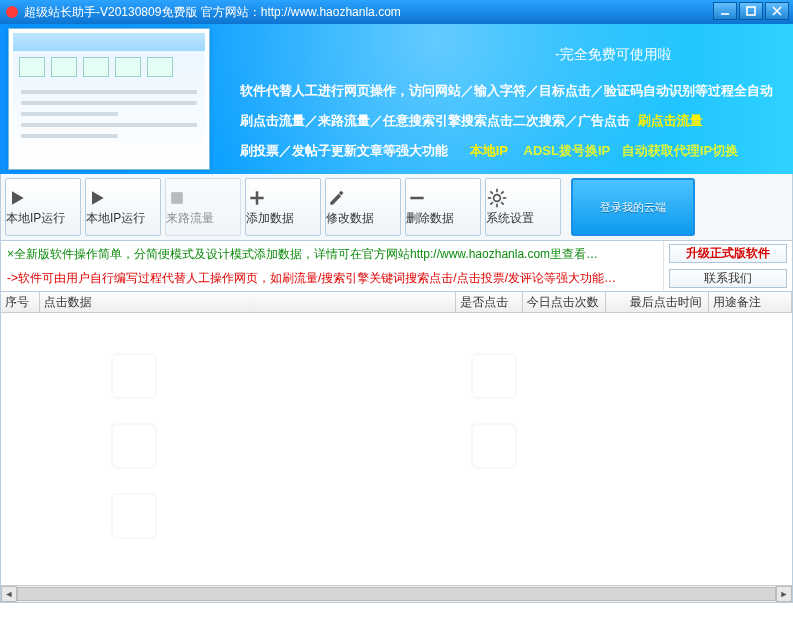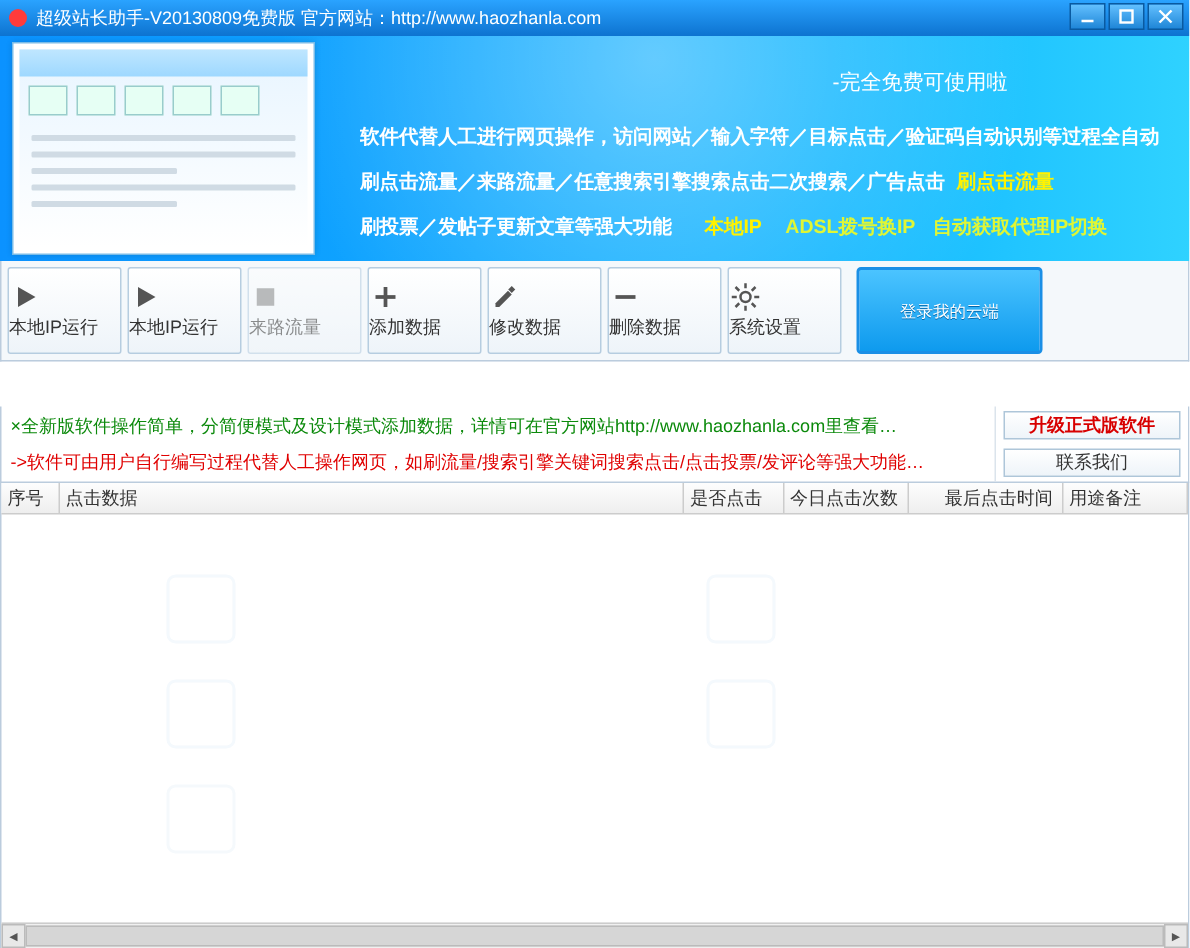--- a/index.html
+++ b/index.html
@@ -28,21 +28,21 @@
   .bline .accent{color:#fff200;font-weight:800;padding:0 4px;}
   .bline .accent2{color:#dff635;font-weight:700;padding-left:8px;}
   
   .toolbar{height:58px;border:1px solid #bcd;border-top:none;background:#f4f8fb;display:flex;align-items:stretch;padding:4px;gap:4px;}
   .tbtn{width:74px;border:1px solid #b6cde0;background:linear-gradient(#ffffff,#eef4f9);display:flex;flex-direction:column;align-items:flex-start;justify-content:center;gap:2px;cursor:pointer;border-radius:2px;}
   .tbtn .ic{width:22px;height:20px;display:flex;align-items:center;justify-content:center;}
   .tbtn .ic svg{width:22px;height:20px;}
   .tbtn .lbl{font-size:12px;color:#333;white-space:nowrap;}
   .cloudbtn{flex:none;margin-left:6px;width:120px;border:2px solid #1a8fe6;border-radius:3px;background:linear-gradient(#4bc4ff,#0e9aee);color:#fff;font-size:11px;font-weight:400;display:flex;align-items:center;justify-content:center;cursor:pointer;text-shadow:0 1px 0 #0566a8;}
   
-  .msgs{border:1px solid #bcd;border-top:none;background:#fff;display:flex;margin-top:30px;}
+  .msgs{border:1px solid #bcd;border-top:none;background:#fff;display:flex;}
   .msgs-left{flex:1;padding:4px 6px;}
   .msgline{white-space:nowrap;overflow:hidden;text-overflow:ellipsis;line-height:18px;font-size:12px;}
   .msgline.green{color:#0c8a0c;}
   .msgline.red{color:#e00000;}
   .msgs-right{width:128px;border-left:1px solid #dbe4ec;display:flex;flex-direction:column;}
   .sidebtn{flex:1;border:1px solid #aec6d9;margin:3px 5px;display:flex;align-items:center;justify-content:center;cursor:pointer;background:linear-gradient(#fff,#eef4f9);}
   .sidebtn.upgrade{color:#d80000;font-weight:700;}
   .sidebtn.contact{color:#333;}
   
   .gridwrap{border:1px solid #bcd;border-top:none;height:310px;display:flex;flex-direction:column;background:#fff;}

